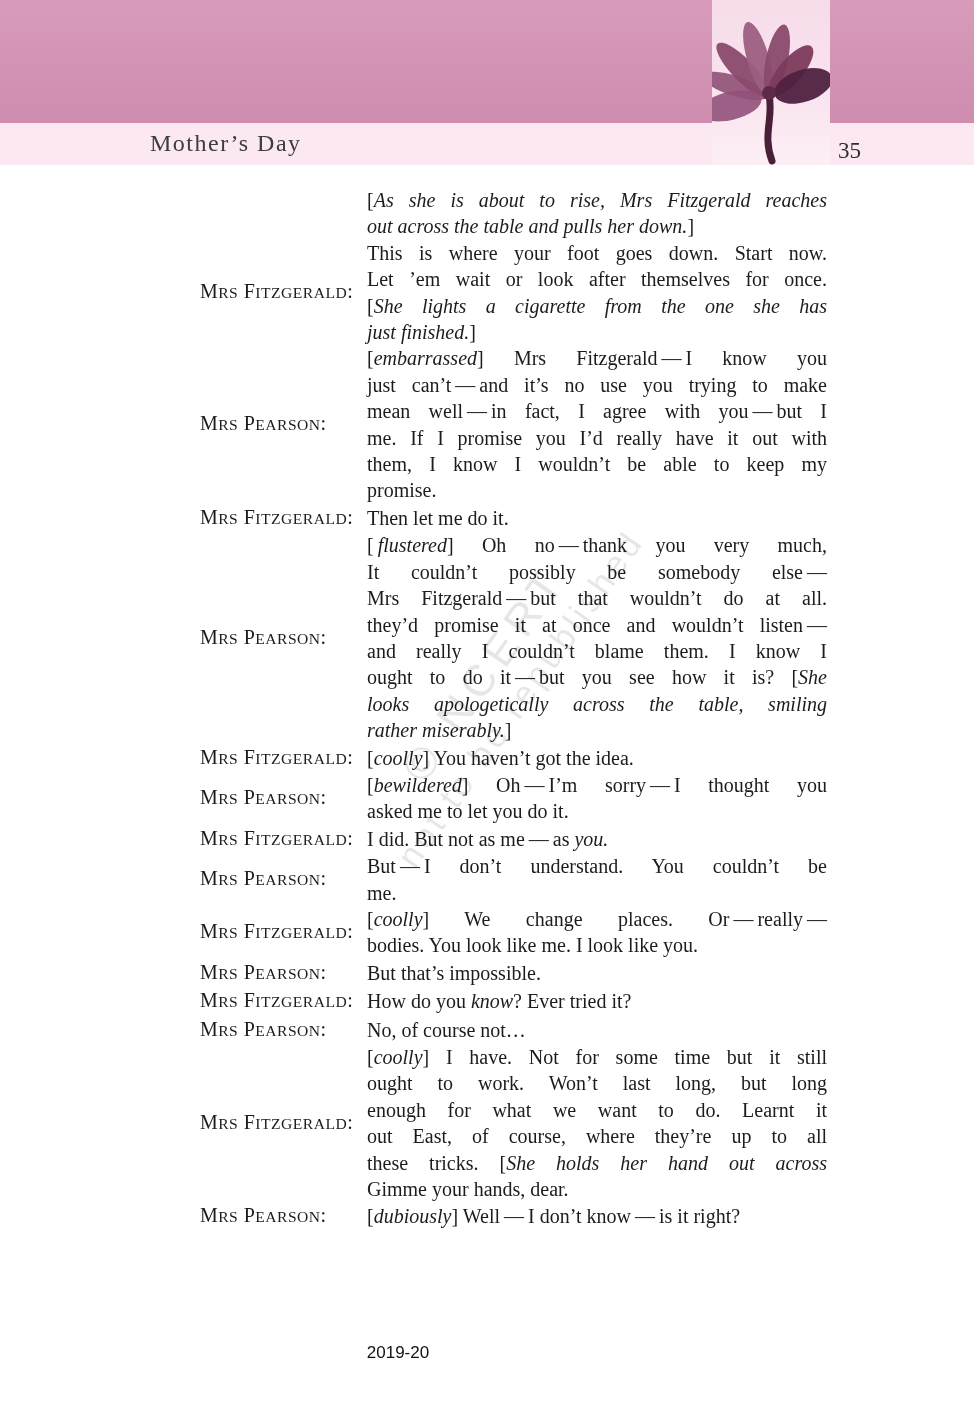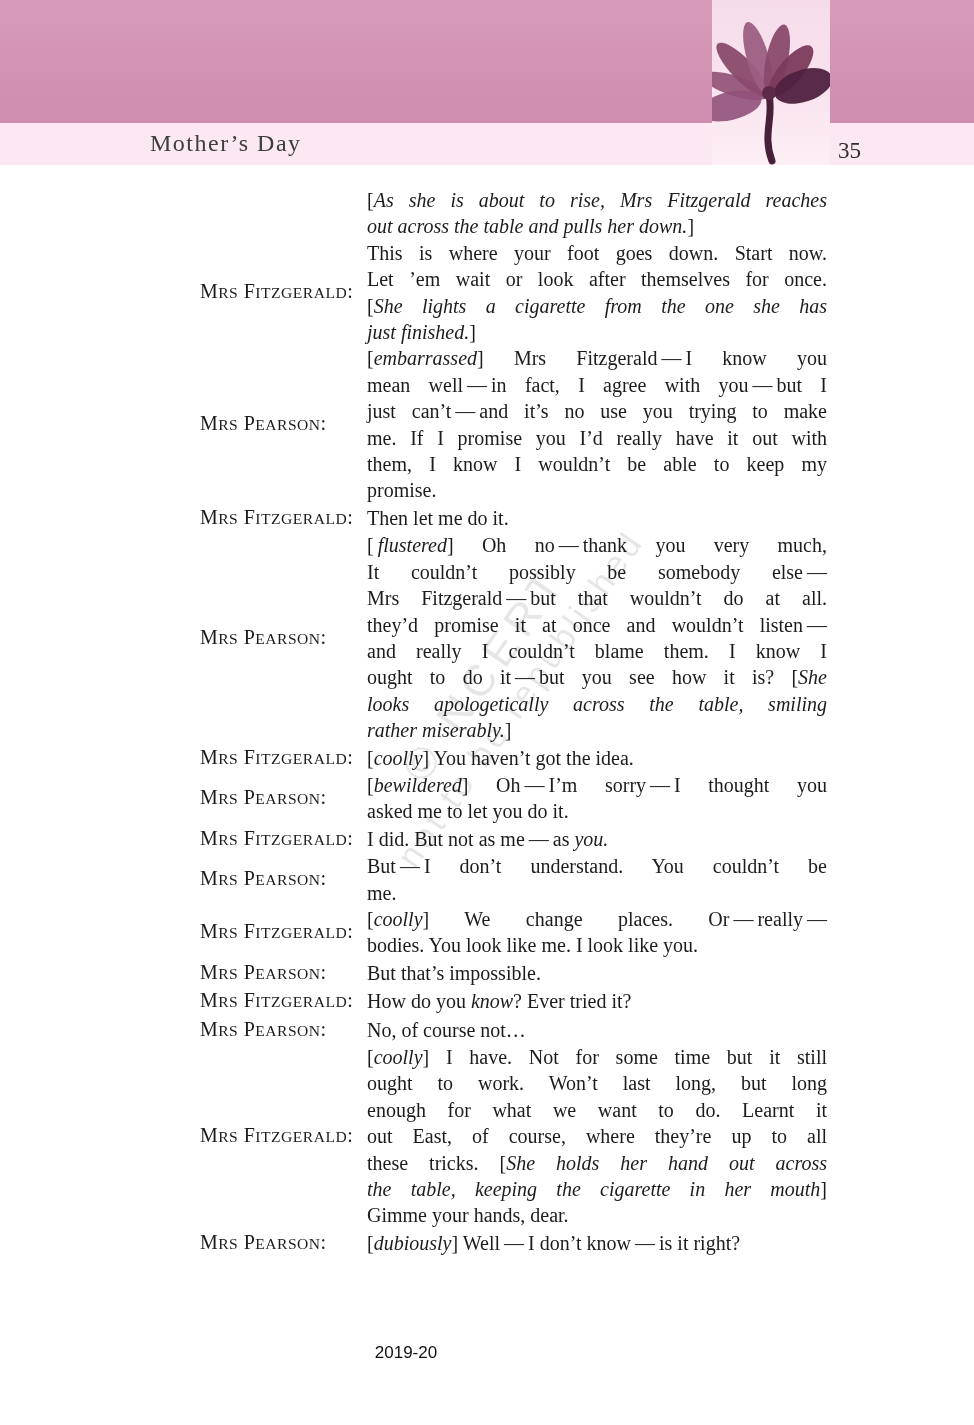--- a/index.html
+++ b/index.html
@@ -46,21 +46,21 @@
     flex:none; width:167px; font-size:20px; line-height:26.4px;
     letter-spacing:0.4px; white-space:nowrap;
   }
   .speaker .sc { font-size:15.6px; letter-spacing:0.5px; }
   .lines { flex:none; width:460px; }
   .line { font-size:20px; line-height:26.4px; }
   .line.j { text-align:justify; text-align-last:justify; }
   .it { font-style:italic; }
   
   .footer {
-    position:absolute; top:1343px; left:8px; width:796px; text-align:center;
+    position:absolute; top:1343px; left:0; width:796px; text-align:center;
     font-family:"Liberation Sans", sans-serif; font-size:17px; color:#111;
   }
 </style>
 </head>
 <body>
 
 <div class="page">
 
   <header>
     <div class="band-dark"></div>
@@ -103,22 +103,22 @@
           <div class="line j"><span>This is where your foot goes down. Start now.</span></div>
           <div class="line j"><span>Let ’em wait or look after themselves for once.</span></div>
           <div class="line j"><span>[</span><span class="it">She lights a cigarette from the one she has</span></div>
           <div class="line"><span class="it">just finished.</span><span>]</span></div>
         </div>
       </div>
       <div class="entry">
         <div class="speaker">M<span class="sc">RS</span> P<span class="sc">EARSON</span>:</div>
         <div class="lines">
           <div class="line j"><span>[</span><span class="it">embarrassed</span><span>] Mrs Fitzgerald — I know you</span></div>
+          <div class="line j"><span>just can’t — and it’s no use you trying to make</span></div>
           <div class="line j"><span>mean well — in fact, I agree with you — but I</span></div>
-          <div class="line j"><span>just can’t — and it’s no use you trying to make</span></div>
           <div class="line j"><span>me. If I promise you I’d really have it out with</span></div>
           <div class="line j"><span>them, I know I wouldn’t be able to keep my</span></div>
           <div class="line"><span>promise.</span></div>
         </div>
       </div>
       <div class="entry">
         <div class="speaker">M<span class="sc">RS</span> F<span class="sc">ITZGERALD</span>:</div>
         <div class="lines">
           <div class="line"><span>Then let me do it.</span></div>
         </div>
@@ -188,21 +188,20 @@
         </div>
       </div>
       <div class="entry">
         <div class="speaker">M<span class="sc">RS</span> F<span class="sc">ITZGERALD</span>:</div>
         <div class="lines">
           <div class="line j"><span>[</span><span class="it">coolly</span><span>] I have. Not for some time but it still</span></div>
           <div class="line j"><span>ought to work. Won’t last long, but long</span></div>
           <div class="line j"><span>enough for what we want to do. Learnt it</span></div>
           <div class="line j"><span>out East, of course, where they’re up to all</span></div>
           <div class="line j"><span>these tricks. [</span><span class="it">She holds her hand out across</span></div>
-          <div class="line j"><span class="it">the table, keeping the cigarette in her mouth</span><span>]</span></div>
           <div class="line"><span>Gimme your hands, dear.</span></div>
         </div>
       </div>
       <div class="entry">
         <div class="speaker">M<span class="sc">RS</span> P<span class="sc">EARSON</span>:</div>
         <div class="lines">
           <div class="line"><span>[</span><span class="it">dubiously</span><span>] Well — I don’t know — is it right?</span></div>
         </div>
       </div>
     </main>

